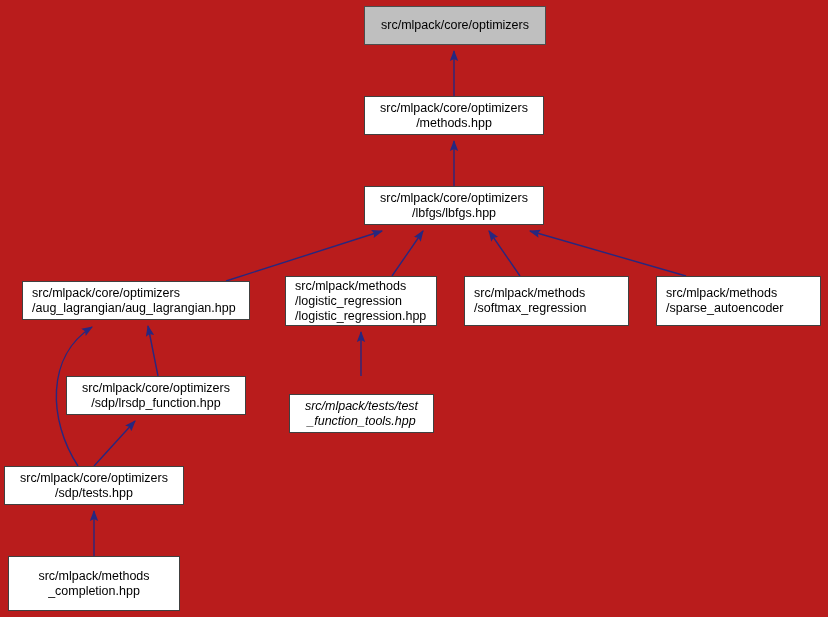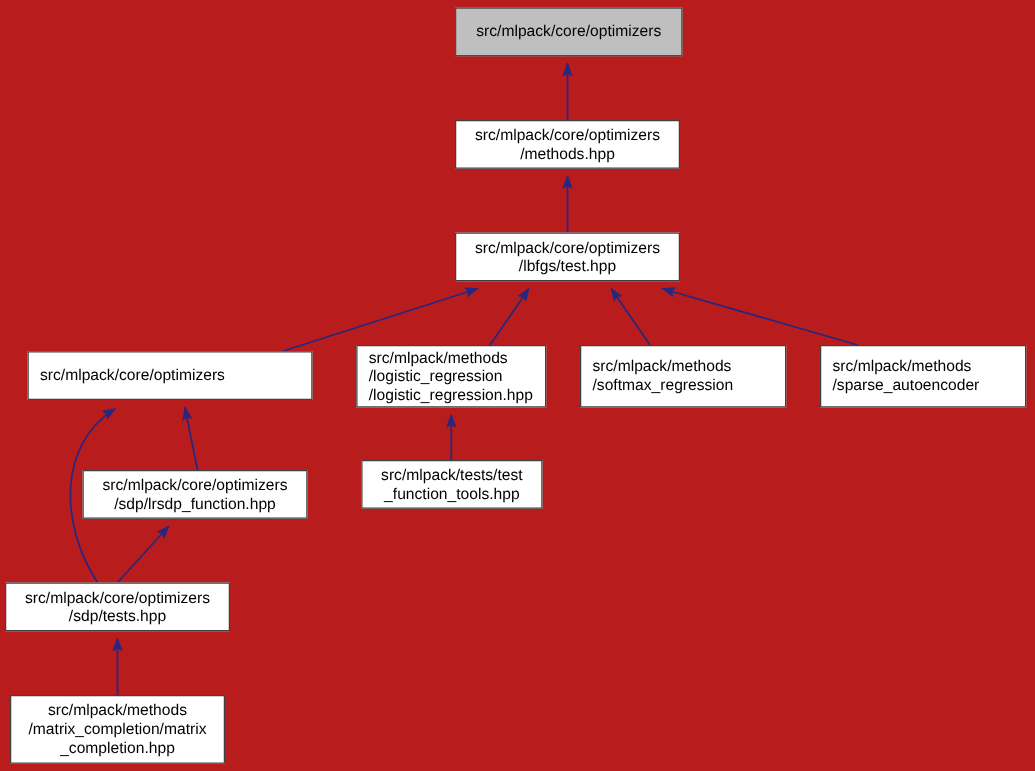--- a/index.html
+++ b/index.html
@@ -78,24 +78,24 @@
     <line x1="94" y1="466" x2="135" y2="421" stroke="#27277f" stroke-width="1.4" marker-end="url(#arrowhead)"></line>
 
     <line x1="94" y1="556" x2="94" y2="511" stroke="#27277f" stroke-width="1.4" marker-end="url(#arrowhead)"></line>
 
     <line x1="361" y1="376" x2="361" y2="332" stroke="#27277f" stroke-width="1.4" marker-end="url(#arrowhead)"></line>
   </svg>
 
   <div id="node-layer">
       <div class="node align-center highlight" style="left: 364px; top: 6px; width: 182px; height: 39px;"><span class="line">src/mlpack/core/optimizers</span></div>
       <div class="node align-center" style="left: 364px; top: 96px; width: 180px; height: 39px;"><span class="line">src/mlpack/core/optimizers</span><span class="line">/methods.hpp</span></div>
-      <div class="node align-center" style="left: 364px; top: 186px; width: 180px; height: 39px;"><span class="line">src/mlpack/core/optimizers</span><span class="line">/lbfgs/test.hpp</span></div>
-      <div class="node align-left" style="left: 22px; top: 281px; width: 228px; height: 39px;"><span class="line">src/mlpack/core/optimizers</span></div>
+      <div class="node align-center" style="left: 364px; top: 186px; width: 180px; height: 39px;"><span class="line">src/mlpack/core/optimizers</span><span class="line">/lbfgs/lbfgs.hpp</span></div>
+      <div class="node align-left" style="left: 22px; top: 281px; width: 228px; height: 39px;"><span class="line">src/mlpack/core/optimizers</span><span class="line">/aug_lagrangian/aug_lagrangian.hpp</span></div>
       <div class="node align-left" style="left: 285px; top: 276px; width: 152px; height: 50px;"><span class="line">src/mlpack/methods</span><span class="line">/logistic_regression</span><span class="line">/logistic_regression.hpp</span></div>
       <div class="node align-left" style="left: 464px; top: 276px; width: 165px; height: 50px;"><span class="line">src/mlpack/methods</span><span class="line">/softmax_regression</span></div>
       <div class="node align-left" style="left: 656px; top: 276px; width: 165px; height: 50px;"><span class="line">src/mlpack/methods</span><span class="line">/sparse_autoencoder</span></div>
       <div class="node align-center" style="left: 66px; top: 376px; width: 180px; height: 39px;"><span class="line">src/mlpack/core/optimizers</span><span class="line">/sdp/lrsdp_function.hpp</span></div>
-      <div class="node align-center" style="left: 289px; top: 368px; width: 145px; height: 39px;"><span class="line">src/mlpack/tests/test</span><span class="line">_function_tools.hpp</span></div>
+      <div class="node align-center" style="left: 289px; top: 394px; width: 145px; height: 39px; font-style: italic;"><span class="line">src/mlpack/tests/test</span><span class="line">_function_tools.hpp</span></div>
       <div class="node align-center" style="left: 4px; top: 466px; width: 180px; height: 39px;"><span class="line">src/mlpack/core/optimizers</span><span class="line">/sdp/tests.hpp</span></div>
-      <div class="node align-center" style="left: 8px; top: 556px; width: 172px; height: 55px;"><span class="line">src/mlpack/methods</span><span class="line">/matrix_completion/matrix</span><span class="line">_completion.hpp</span></div>
+      <div class="node align-center" style="left: 8px; top: 556px; width: 172px; height: 55px;"><span class="line">src/mlpack/methods</span><span class="line">_completion.hpp</span></div>
     </div>
 
 </div>
 
 </body></html>

